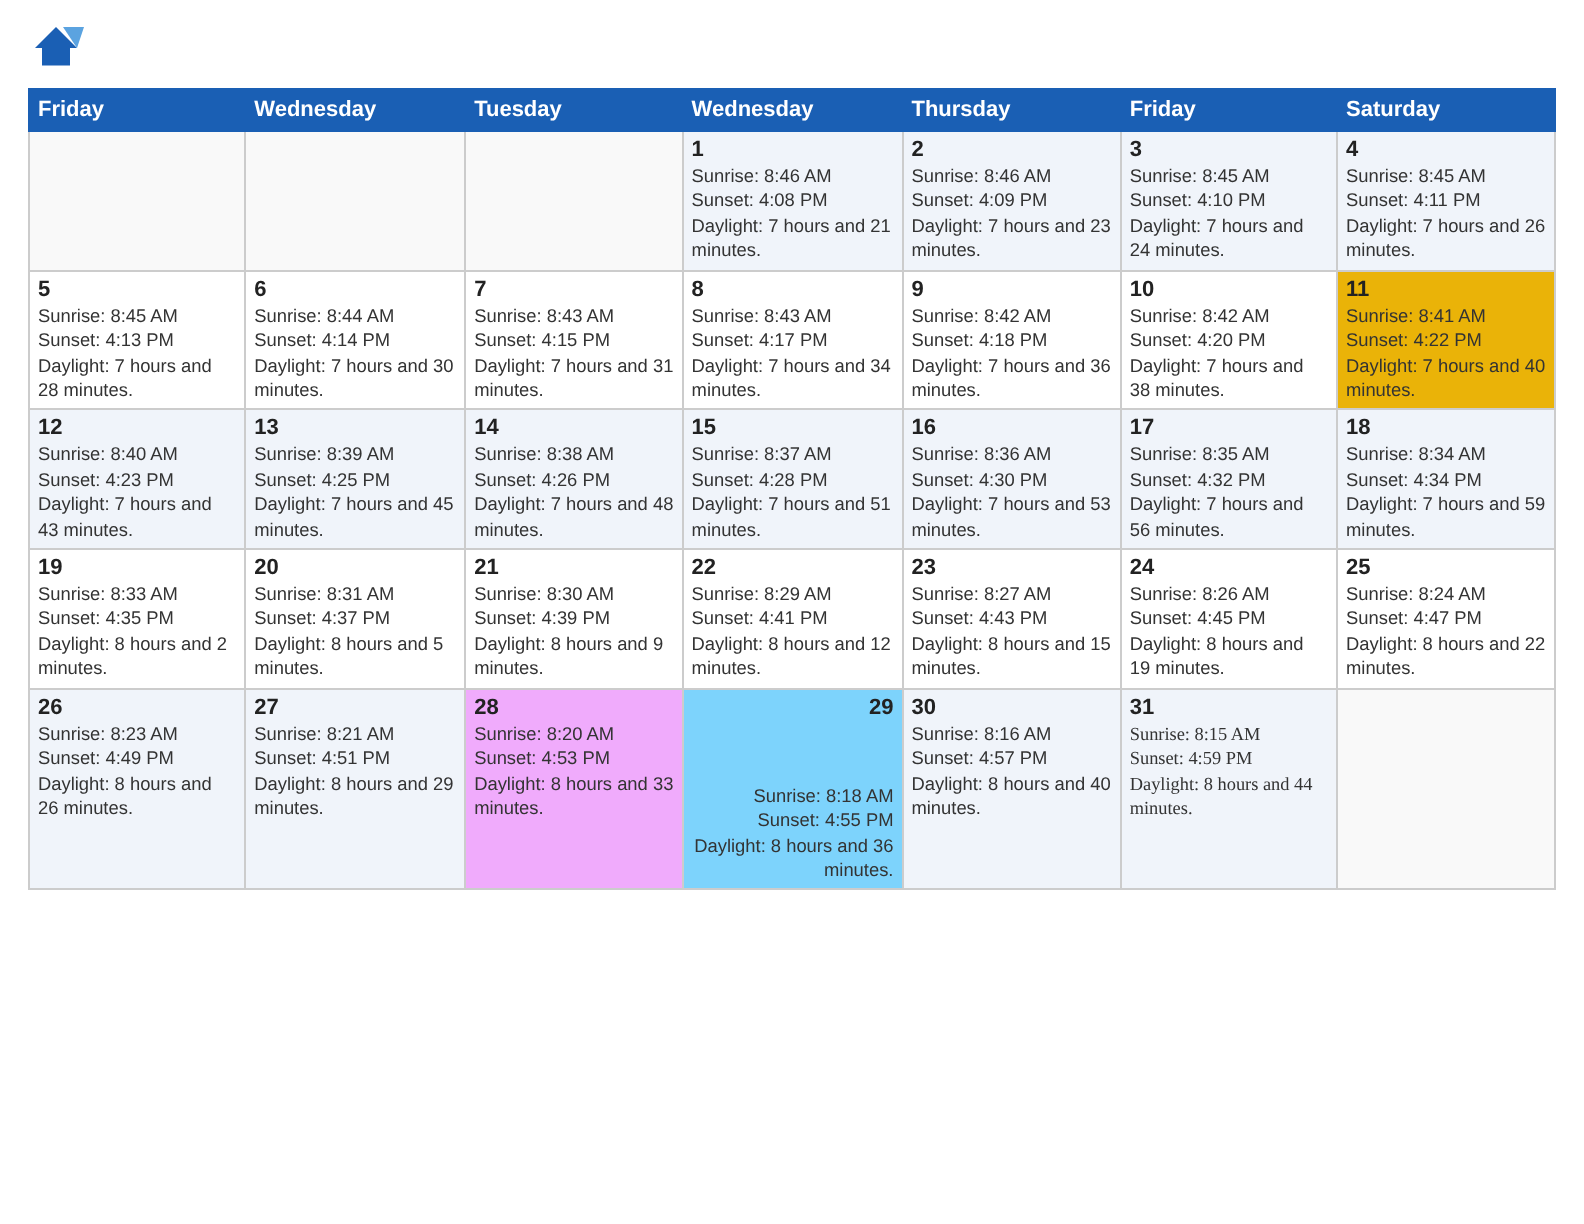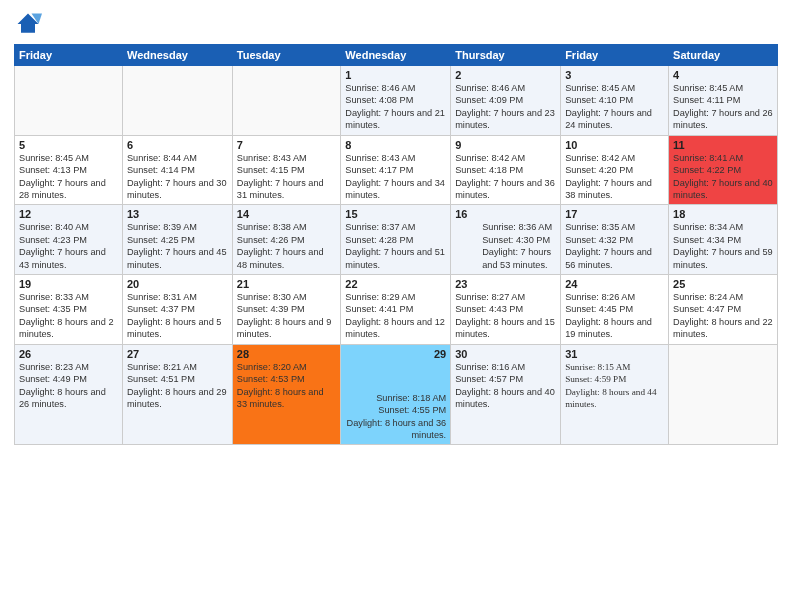--- a/index.html
+++ b/index.html
@@ -187,21 +187,21 @@
             <div class="day-info" style="white-space: pre-line;">Sunrise: 8:42 AM
 Sunset: 4:18 PM
 Daylight: 7 hours and 36 minutes.</div>
           </td>
           <td style="background: rgb(255, 255, 255);">
             <span class="day-num">10</span>
             <div class="day-info" style="white-space: pre-line;">Sunrise: 8:42 AM
 Sunset: 4:20 PM
 Daylight: 7 hours and 38 minutes.</div>
           </td>
-          <td style="background: #ef4444;">
+          <td style="background: #eab308;">
             <span class="day-num">11</span>
             <div class="day-info" style="white-space: pre-line;">Sunrise: 8:41 AM
 Sunset: 4:22 PM
 Daylight: 7 hours and 40 minutes.</div>
           </td>
         </tr>
         <tr style="background: rgb(240, 244, 250);">
           <td style="background: rgb(240, 244, 250);">
             <span class="day-num">12</span>
             <div class="day-info" style="white-space: pre-line;">Sunrise: 8:40 AM
@@ -221,21 +221,21 @@
 Daylight: 7 hours and 48 minutes.</div>
           </td>
           <td style="background: rgb(240, 244, 250);">
             <span class="day-num">15</span>
             <div class="day-info" style="white-space: pre-line;">Sunrise: 8:37 AM
 Sunset: 4:28 PM
 Daylight: 7 hours and 51 minutes.</div>
           </td>
           <td style="background: rgb(240, 244, 250);">
             <span class="day-num">16</span>
-            <div class="day-info" style="white-space: pre-line; margin-left: 27px;">Sunrise: 8:36 AM
+            <div class="day-info" style="white-space: pre-line;">Sunrise: 8:36 AM
 Sunset: 4:30 PM
 Daylight: 7 hours and 53 minutes.</div>
           </td>
           <td style="background: rgb(240, 244, 250);">
             <span class="day-num">17</span>
             <div class="day-info" style="white-space: pre-line;">Sunrise: 8:35 AM
 Sunset: 4:32 PM
 Daylight: 7 hours and 56 minutes.</div>
           </td>
           <td style="background: rgb(240, 244, 250); margin-top: 36px;">
@@ -295,21 +295,21 @@
             <div class="day-info" style="white-space: pre-line;">Sunrise: 8:23 AM
 Sunset: 4:49 PM
 Daylight: 8 hours and 26 minutes.</div>
           </td>
           <td style="background: rgb(240, 244, 250); margin-top: 47px;">
             <span class="day-num">27</span>
             <div class="day-info" style="white-space: pre-line;">Sunrise: 8:21 AM
 Sunset: 4:51 PM
 Daylight: 8 hours and 29 minutes.</div>
           </td>
-          <td style="background: #f97316; margin-top: 44px;">
+          <td style="background: #f0abfc; margin-top: 44px;">
             <span class="day-num">28</span>
             <div class="day-info" style="white-space: pre-line;">Sunrise: 8:20 AM
 Sunset: 4:53 PM
 Daylight: 8 hours and 33 minutes.</div>
           </td>
           <td style="background: #7dd3fc; text-align: right;">
             <span class="day-num">29</span>
             <div class="day-info" style="white-space: pre-line; margin-top: 32px;">Sunrise: 8:18 AM
 Sunset: 4:55 PM
 Daylight: 8 hours and 36 minutes.</div>

